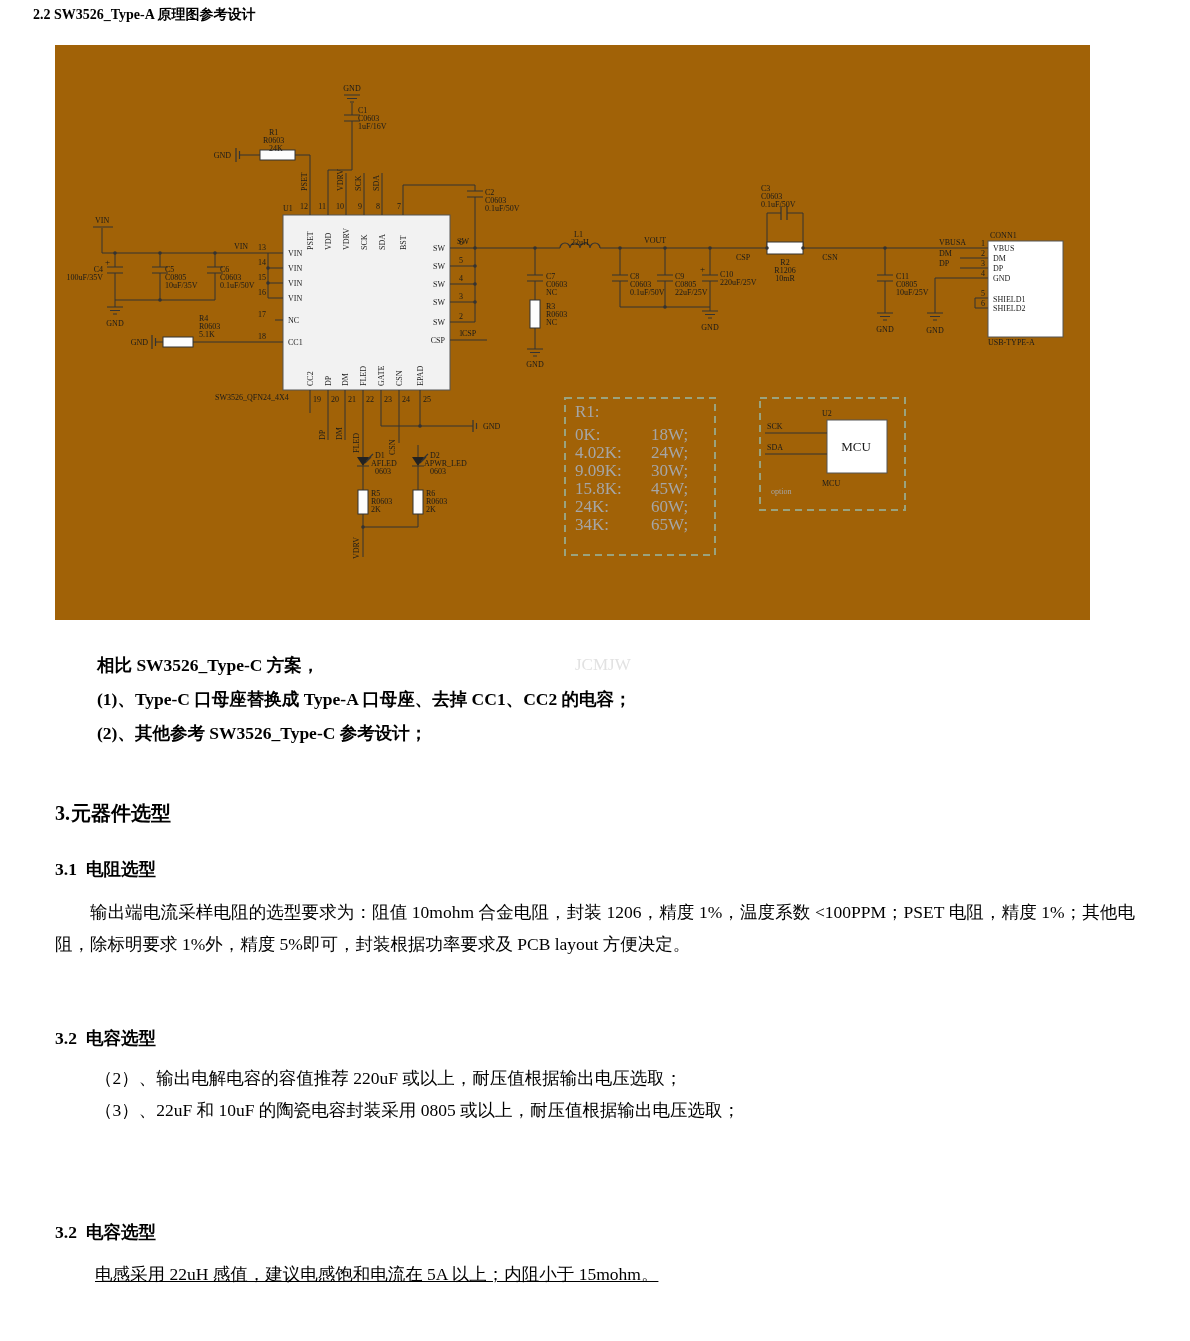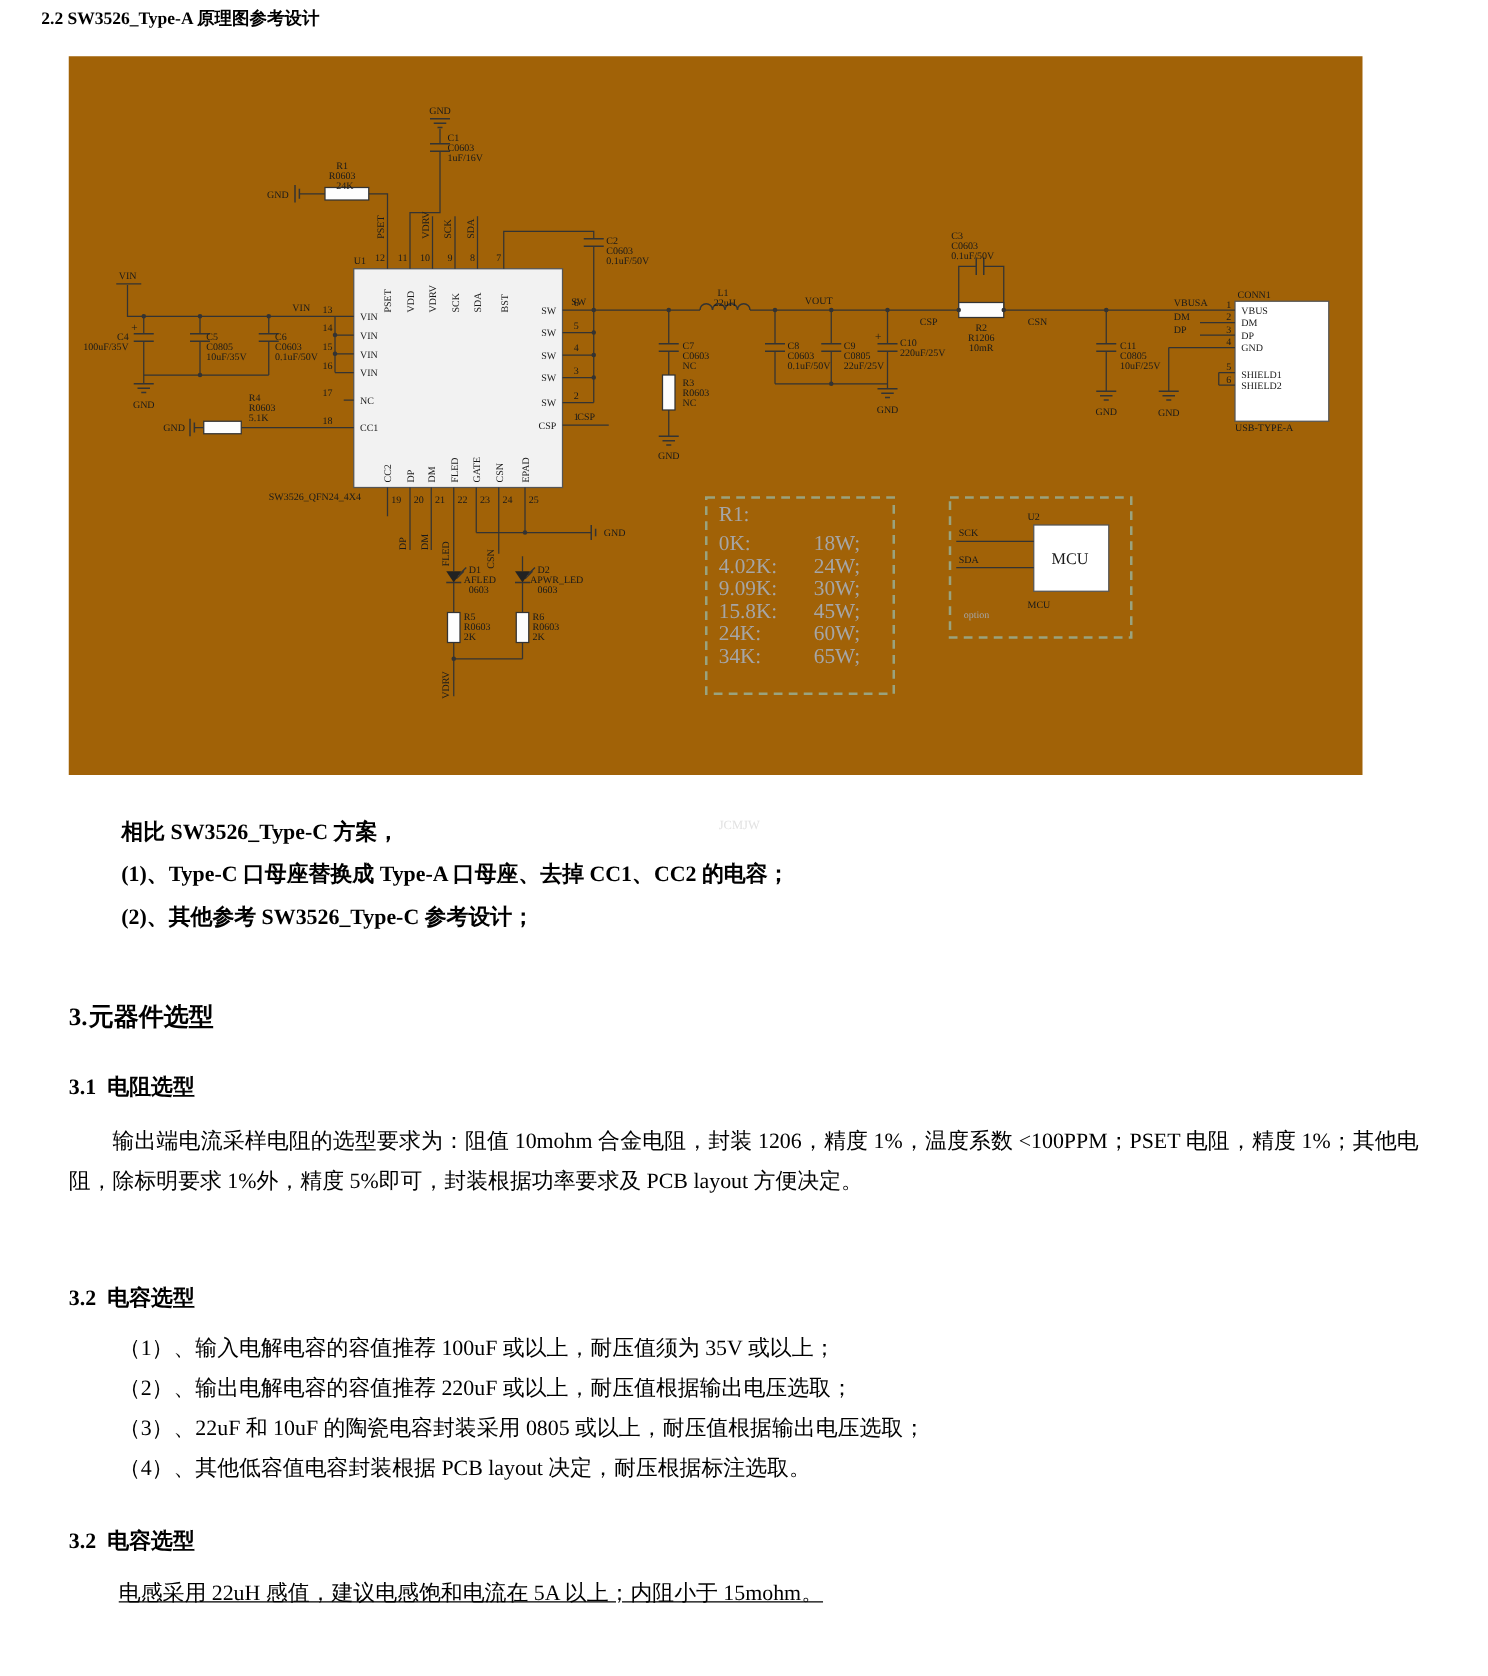--- a/index.html
+++ b/index.html
@@ -12,21 +12,21 @@
   .notes{position:absolute;left:97px;top:648px;font-size:17.5px;line-height:34px;font-weight:bold;}
   .sec-h3{position:absolute;left:55px;top:800px;font-size:20px;font-weight:bold;}
   .sec-h3 .sec-title{margin-left:1px;}
   .h-sub{position:absolute;left:55px;font-size:17.5px;font-weight:bold;font-family:Liberation Serif, serif;}
   .h-sub .sec-title{margin-left:9px;}
   .h31{top:857px;} .h32{top:1026px;} .h33{top:1220px;}
   .para{position:absolute;left:55px;top:896px;width:1080px;font-size:17.5px;
         line-height:32px;text-align:justify;text-indent:2em;}
   .items{position:absolute;left:95px;top:1062px;font-size:17.5px;line-height:32px;}
   .last-line{position:absolute;left:95px;top:1262px;font-size:17.5px;text-decoration:underline;}
-  .watermark{position:absolute;left:575px;top:655px;font-size:10px;color:#e2e2e2;text-align:center;}
+  .watermark{position:absolute;left:575px;top:655px;font-size:17px;color:#e2e2e2;text-align:center;}
 </style>
 </head>
 <body>
 
 <div class="doc-title">2.2  SW3526_Type-A 原理图参考设计</div>
 
 <div class="sch-wrap">
   <svg width="1035" height="575" viewBox="0 0 1035 575">
 
     <rect x="228" y="170" width="167" height="175" fill="#f2f2f2" stroke="#555" stroke-width="1"></rect>
@@ -311,22 +311,20 @@
 
 <div class="h-sub h31">
   <span>3.1</span><span class="sec-title">电阻选型</span>
 </div>
 <div class="para">输出端电流采样电阻的选型要求为：阻值 10mohm 合金电阻，封装 1206，精度 1%，温度系数 &lt;100PPM；PSET 电阻，精度 1%；其他电阻，除标明要求 1%外，精度 5%即可，封装根据功率要求及 PCB layout 方便决定。</div>
 
 <div class="h-sub h32">
   <span>3.2</span><span class="sec-title">电容选型</span>
 </div>
 <div class="items">
-  <div>（1）、输入电解电容的容值推荐 100uF 或以上，耐压值须为 35V 或以上；</div>
   <div>（2）、输出电解电容的容值推荐 220uF 或以上，耐压值根据输出电压选取；</div>
   <div>（3）、22uF 和 10uF 的陶瓷电容封装采用 0805 或以上，耐压值根据输出电压选取；</div>
-  <div>（4）、其他低容值电容封装根据 PCB layout 决定，耐压根据标注选取。</div>
 </div>
 
 <div class="h-sub h33">
   <span>3.2</span><span class="sec-title">电容选型</span>
 </div>
 <div class="last-line">电感采用 22uH 感值，建议电感饱和电流在 5A 以上；内阻小于 15mohm。</div>
 
 </body></html>

